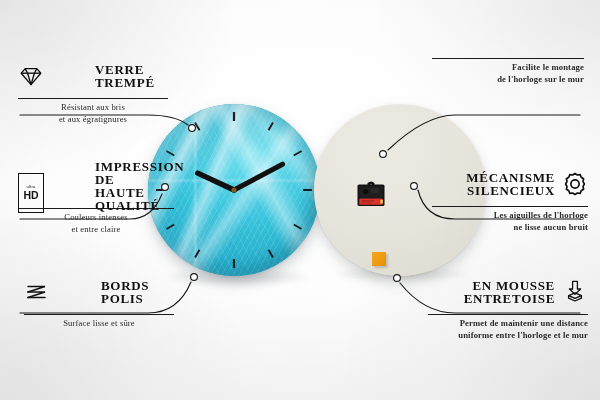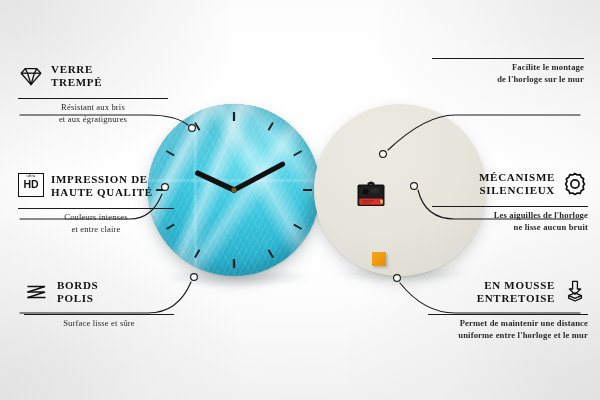--- a/index.html
+++ b/index.html
@@ -52,25 +52,26 @@
     display: flex;
     align-items: center;
     gap: 7px;
     height: 40px;
   }
   .feature.left .head { justify-content: flex-start; }
   .feature.right .head { justify-content: flex-end; }
   .feature .title {
     font-family: "Liberation Serif", serif;
     font-weight: bold;
-    font-size: 11px;
+    font-size: 13px;
     line-height: 13px;
     letter-spacing: 0.7px;
     color: #111111;
     text-transform: uppercase;
+    margin-left: 44px;
   }
   .feature.left .title { text-align: left; }
   .feature.right .title { text-align: right; }
   .feature .rule {
     height: 0;
     border-top: 1.1px solid #1a1a1a;
     margin-top: 2px;
     width: 100%;
   }
   .feature .desc {
@@ -193,24 +194,24 @@
     filter: blur(2px);
   }
   .shadow-back {
     position: absolute;
     left: 336px; top: 266px;
     width: 132px; height: 16px;
     background: radial-gradient(ellipse at 50% 50%, rgba(125,128,128,0.24) 0%, rgba(135,138,138,0.08) 55%, rgba(255,255,255,0) 78%);
     filter: blur(2px);
   }
   .hd-box {
-    width: 26px; height: 24px;
+    width: 26px; height: 40px;
     border: 1.3px solid #111;
     display: flex; flex-direction: column;
-    align-items: center; justify-content: flex-start;
+    align-items: center; justify-content: center;
     line-height: 1;
     box-sizing: border-box;
   }
   .hd-box .u { font-size: 4.2px; letter-spacing: .2px; font-family: "Liberation Sans", sans-serif; color:#111; }
   .hd-box .h { font-size: 10.5px; font-weight: bold; font-family: "Liberation Sans", sans-serif; color:#111; margin-top: .5px;}
 </style>
 </head>
 <body>
 
 <div id="stage">

